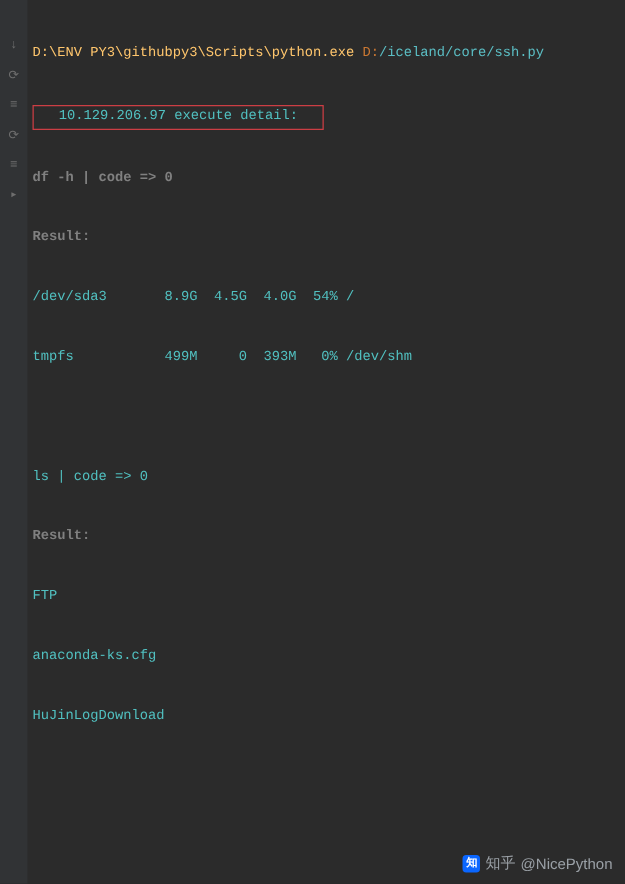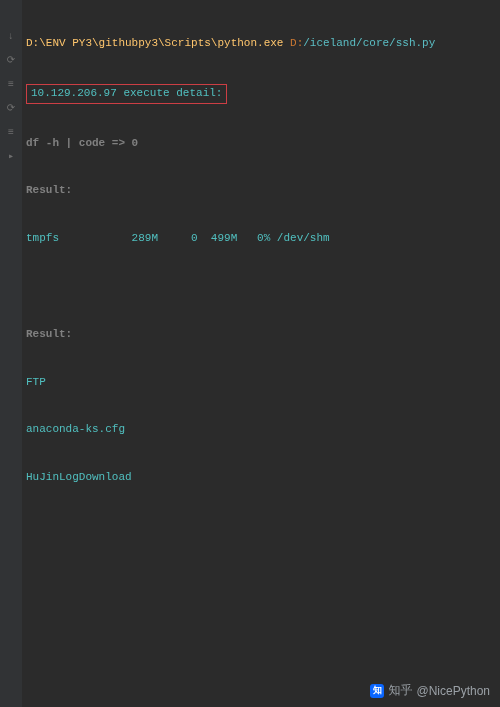--- a/index.html
+++ b/index.html
@@ -42,21 +42,21 @@
     }
     .line { min-height: 15px; }
     .path-yellow { color: #ffc66d; }
     .path-cyan { color: #5bbec4; margin-top: 48px; }
     .path-orange { color: #cc7832; }
     .txt-gray { color: #808080; font-weight: bold; }
     .txt-cyan { color: #51c0c0; }
     .box-red {
       border: 1px solid #cc3e44;
       display: inline-block;
-      padding: 1px 4px;
+      padding: 1px 20px;
     }
     .watermark {
       position: absolute;
       bottom: 8px;
       right: 10px;
       color: #9aa0a6;
       font-size: 12px;
       font-family: -apple-system, sans-serif;
       display: flex;
       align-items: center;
@@ -85,22 +85,24 @@
   <span class="gutter-icon">⟳</span>
   <span class="gutter-icon">≡</span>
   <span class="gutter-icon">▸</span>
 </div>
 
 <div class="editor">
   <div class="line"><span class="path-yellow">D:\ENV PY3\githubpy3\Scripts\python.exe</span><span class="path-orange"> D:</span><span class="path-cyan">/iceland/core/ssh.py</span></div>
   <div class="line"><span class="box-red txt-cyan">10.129.206.97 execute detail:</span></div>
   <div class="line txt-gray">df -h | code =&gt; 0</div>
   <div class="line txt-gray">Result:</div>
-  <div class="line txt-cyan">tmpfs           289M     0  499M   0% /dev/shm</div>
+  <div class="line txt-cyan">/dev/sda3       8.9G  4.5G  4.0G  54% /</div>
+  <div class="line txt-cyan">tmpfs           499M     0  393M   0% /dev/shm</div>
   <div class="line">&nbsp;</div>
+  <div class="line txt-cyan">ls | code =&gt; 0</div>
   <div class="line txt-gray">Result:</div>
   <div class="line txt-cyan">FTP</div>
   <div class="line txt-cyan">anaconda-ks.cfg</div>
   <div class="line txt-cyan">HuJinLogDownload</div>
   
   
   
   
   
   

